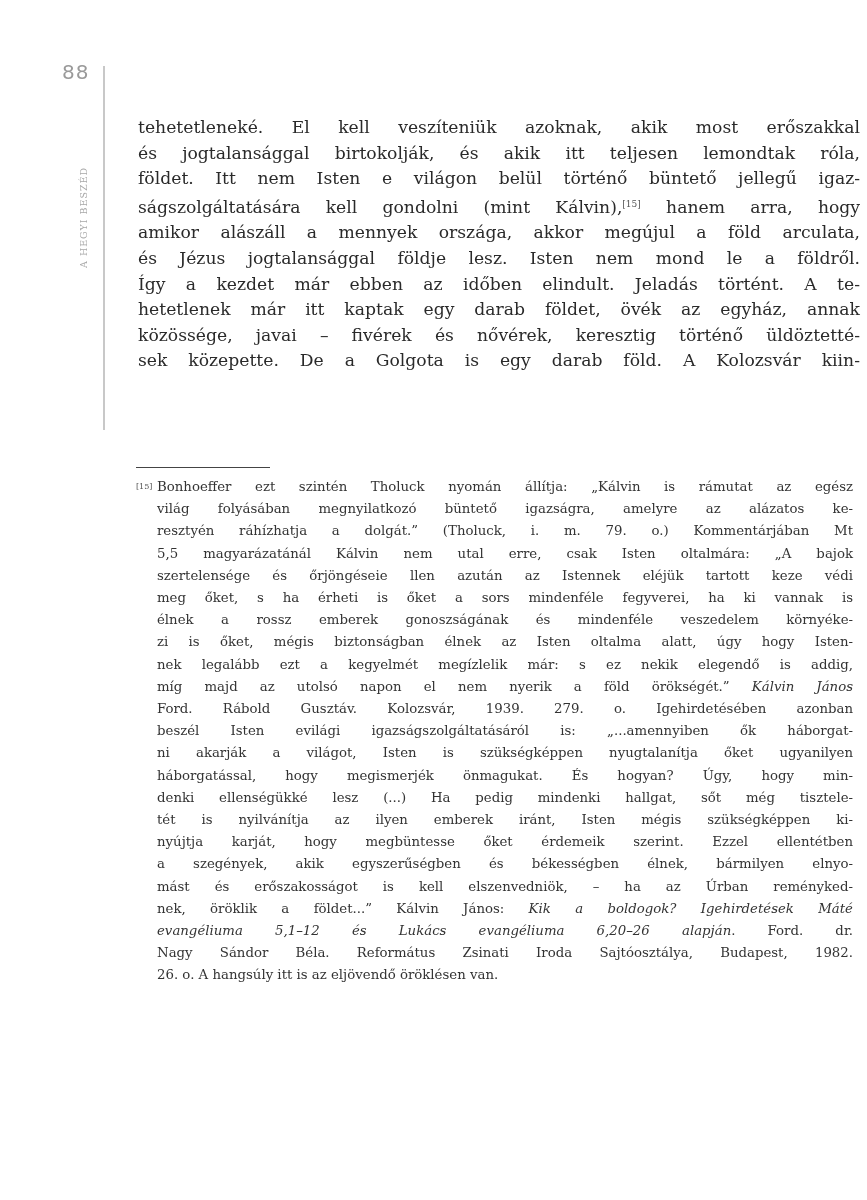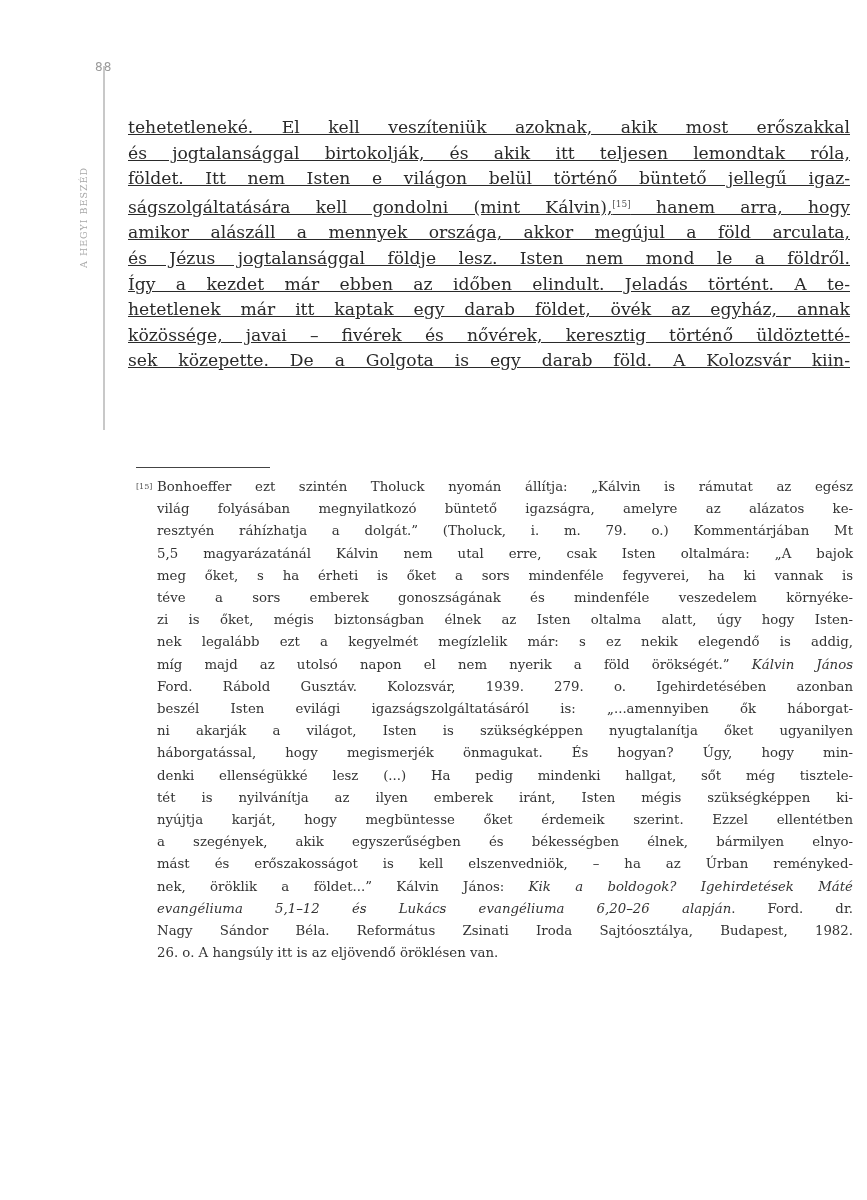--- a/index.html
+++ b/index.html
@@ -1,36 +1,35 @@
 <!DOCTYPE html>
 <html><head>
 <meta charset="utf-8">
 <style>
   html, body { margin: 0; padding: 0; }
   body {
     width: 867px; height: 1200px; background: #ffffff; position: relative; overflow: hidden;
     font-family: "DejaVu Serif", serif; color: #2b2b2b;
   }
   .page-number {
-    position: absolute; left: 62px; top: 60px; font-size: 12px; color: #9a9a9a;
-    font-family: "DejaVu Sans", sans-serif; letter-spacing: 1px; margin-left: 33px;
+    position: absolute; left: 62px; top: 60px; font-size: 20px; color: #9a9a9a;
+    font-family: "DejaVu Sans", sans-serif; letter-spacing: 1px;
   }
   .side-rule {
     position: absolute; left: 103px; top: 66px; width: 2px; height: 364px; background: #c8c8c8;
   }
   .running-head {
     position: absolute; left: 78px; top: 268px; transform-origin: left top;
     transform: rotate(-90deg); font-size: 9.5px; color: #a8a8a8; letter-spacing: 1px;
     font-family: "DejaVu Serif", serif; white-space: nowrap;
   }
   .body-text {
-    position: absolute; left: 128px; top: 115px; width: 722px;
+    position: absolute; left: 138px; top: 115px; width: 722px;
     font-size: 17.2px; line-height: 25.6px; text-align: justify; color: #2a2a2a;
     font-family: "DejaVu Serif", serif;
-    text-decoration: underline;
   }
   .body-text .line { display: block; text-align: justify; text-align-last: justify; white-space: nowrap; }
   .body-text .line.last { text-align-last: justify; }
   sup.fn { font-size: 9px; vertical-align: 6px; color: #555; }
   .fn-rule {
     position: absolute; left: 136px; top: 467px; width: 134px; height: 1px; background: #444;
   }
   .footnote {
     position: absolute; left: 136px; top: 476px; width: 717px;
     font-size: 13.3px; line-height: 22.2px; color: #333;
@@ -64,22 +63,23 @@
 
 <div class="fn-rule"></div>
 
 <div class="footnote">
   <span class="fn-num">[15]</span>
   <div class="fn-body">
     <span class="line">Bonhoeffer ezt szintén Tholuck nyomán állítja: „Kálvin is rámutat az egész</span>
     <span class="line">világ folyásában megnyilatkozó büntető igazságra, amelyre az alázatos ke-</span>
     <span class="line">resztyén ráhízhatja a dolgát.” (Tholuck, i. m. 79. o.) Kommentárjában Mt</span>
     <span class="line">5,5 magyarázatánál Kálvin nem utal erre, csak Isten oltalmára: „A bajok</span>
+    <span class="line">szertelensége és őrjöngéseie llen azután az Istennek eléjük tartott keze védi</span>
     <span class="line">meg őket, s ha érheti is őket a sors mindenféle fegyverei, ha ki vannak is</span>
-    <span class="line">téve a sors emberek gonoszságának és mindenféle veszedelem környéke-</span>
+    <span class="line">élnek a rossz emberek gonoszságának és mindenféle veszedelem környéke-</span>
     <span class="line">zi is őket, mégis biztonságban élnek az Isten oltalma alatt, úgy hogy Isten-</span>
     <span class="line">nek legalább ezt a kegyelmét megízlelik már: s ez nekik elegendő is addig,</span>
     <span class="line"><span>míg majd az utolsó napon el nem nyerik a föld örökségét.”</span> <em>Kálvin János</em></span>
     <span class="line">Ford. Rábold Gusztáv. Kolozsvár, 1939. 279. o. Igehirdetésében azonban</span>
     <span class="line">beszél Isten evilági igazságszolgáltatásáról is: „...amennyiben ők háborgat-</span>
     <span class="line">ni akarják a világot, Isten is szükségképpen nyugtalanítja őket ugyanilyen</span>
     <span class="line">háborgatással, hogy megismerjék önmagukat. És hogyan? Úgy, hogy min-</span>
     <span class="line">denki ellenségükké lesz (...) Ha pedig mindenki hallgat, sőt még tisztele-</span>
     <span class="line">tét is nyilvánítja az ilyen emberek iránt, Isten mégis szükségképpen ki-</span>
     <span class="line">nyújtja karját, hogy megbüntesse őket érdemeik szerint. Ezzel ellentétben</span>

